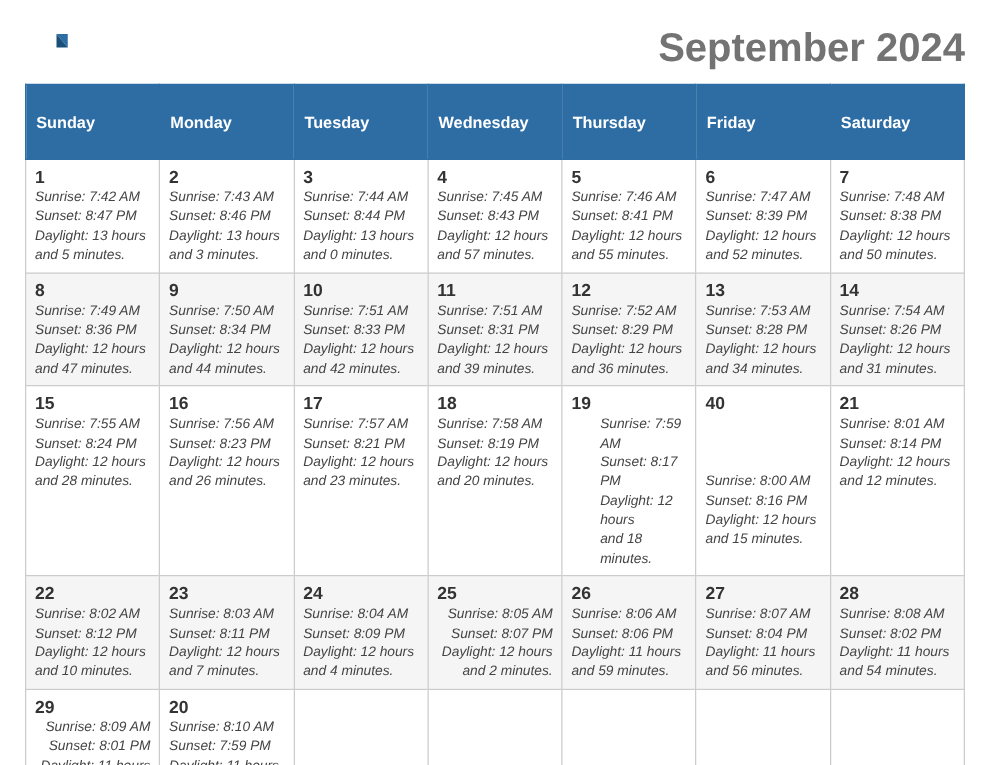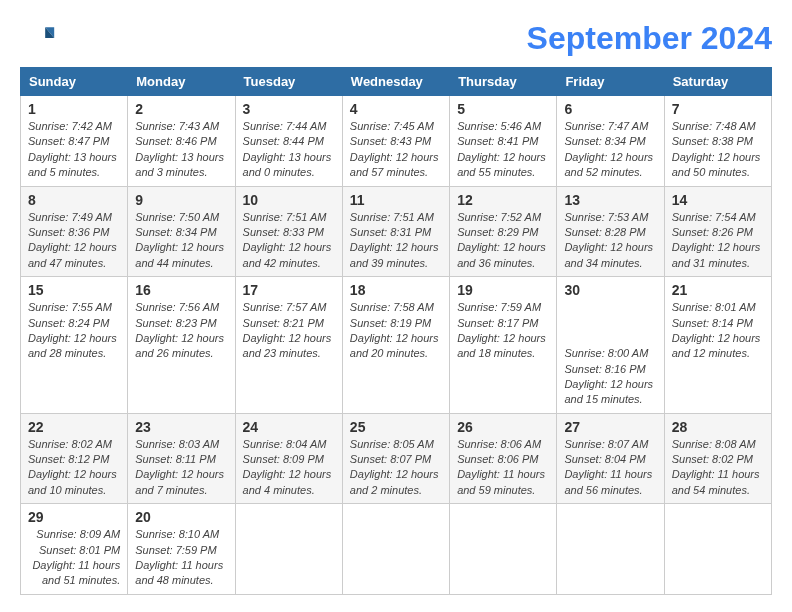--- a/index.html
+++ b/index.html
@@ -33,35 +33,35 @@
     .logo-icon {
       width: 36px;
       height: 36px;
     }
     .title-section {
       text-align: right;
     }
     .month-title {
       font-size: 32px;
       font-weight: bold;
-      color: #3b82f6;
+      color: #737373;
     }
     .location {
       font-size: 14px;
       color: #555;
     }
     table {
       width: 100%;
       border-collapse: collapse;
       font-size: 11px;
     }
     thead tr th {
       background-color: #2E6DA4;
       color: #fff;
-      padding: 6px 8px;
+      padding: 22px 8px;
       text-align: left;
       font-size: 13px;
       font-weight: bold;
       border: 1px solid #2E6DA4;
     }
     tbody tr td {
       border: 1px solid #ccc;
       padding: 5px 7px;
       vertical-align: top;
       width: calc(100% / 7);
@@ -140,29 +140,29 @@
         </td>
         <td>
           <span class="day-num">4</span>
           <div class="day-info" style="white-space: pre-line;">Sunrise: 7:45 AM
 Sunset: 8:43 PM
 Daylight: 12 hours
 and 57 minutes.</div>
         </td>
         <td>
           <span class="day-num">5</span>
-          <div class="day-info" style="white-space: pre-line;">Sunrise: 5:46 AM
+          <div class="day-info" style="white-space: pre-line;">Sunrise: 7:46 AM
 Sunset: 8:41 PM
 Daylight: 12 hours
 and 55 minutes.</div>
         </td>
         <td>
           <span class="day-num">6</span>
           <div class="day-info" style="white-space: pre-line;">Sunrise: 7:47 AM
-Sunset: 8:34 PM
+Sunset: 8:39 PM
 Daylight: 12 hours
 and 52 minutes.</div>
         </td>
         <td>
           <span class="day-num">7</span>
           <div class="day-info" style="white-space: pre-line;">Sunrise: 7:48 AM
 Sunset: 8:38 PM
 Daylight: 12 hours
 and 50 minutes.</div>
         </td>
@@ -242,27 +242,27 @@
         </td>
         <td>
           <span class="day-num">18</span>
           <div class="day-info" style="white-space: pre-line;">Sunrise: 7:58 AM
 Sunset: 8:19 PM
 Daylight: 12 hours
 and 20 minutes.</div>
         </td>
         <td>
           <span class="day-num">19</span>
-          <div class="day-info" style="white-space: pre-line;">Sunrise: 7:59 AM
+          <div class="day-info" style="white-space: pre-line; margin-left: 23px;">Sunrise: 7:59 AM
 Sunset: 8:17 PM
 Daylight: 12 hours
 and 18 minutes.</div>
         </td>
         <td>
-          <span class="day-num">30</span>
+          <span class="day-num">40</span>
           <div class="day-info" style="white-space: pre-line; margin-top: 48px;">Sunrise: 8:00 AM
 Sunset: 8:16 PM
 Daylight: 12 hours
 and 15 minutes.</div>
         </td>
         <td>
           <span class="day-num">21</span>
           <div class="day-info" style="white-space: pre-line;">Sunrise: 8:01 AM
 Sunset: 8:14 PM
 Daylight: 12 hours
@@ -286,21 +286,21 @@
         </td>
         <td>
           <span class="day-num">24</span>
           <div class="day-info" style="white-space: pre-line;">Sunrise: 8:04 AM
 Sunset: 8:09 PM
 Daylight: 12 hours
 and 4 minutes.</div>
         </td>
         <td>
           <span class="day-num">25</span>
-          <div class="day-info" style="white-space: pre-line;">Sunrise: 8:05 AM
+          <div class="day-info" style="white-space: pre-line; text-align: right;">Sunrise: 8:05 AM
 Sunset: 8:07 PM
 Daylight: 12 hours
 and 2 minutes.</div>
         </td>
         <td>
           <span class="day-num">26</span>
           <div class="day-info" style="white-space: pre-line;">Sunrise: 8:06 AM
 Sunset: 8:06 PM
 Daylight: 11 hours
 and 59 minutes.</div>

